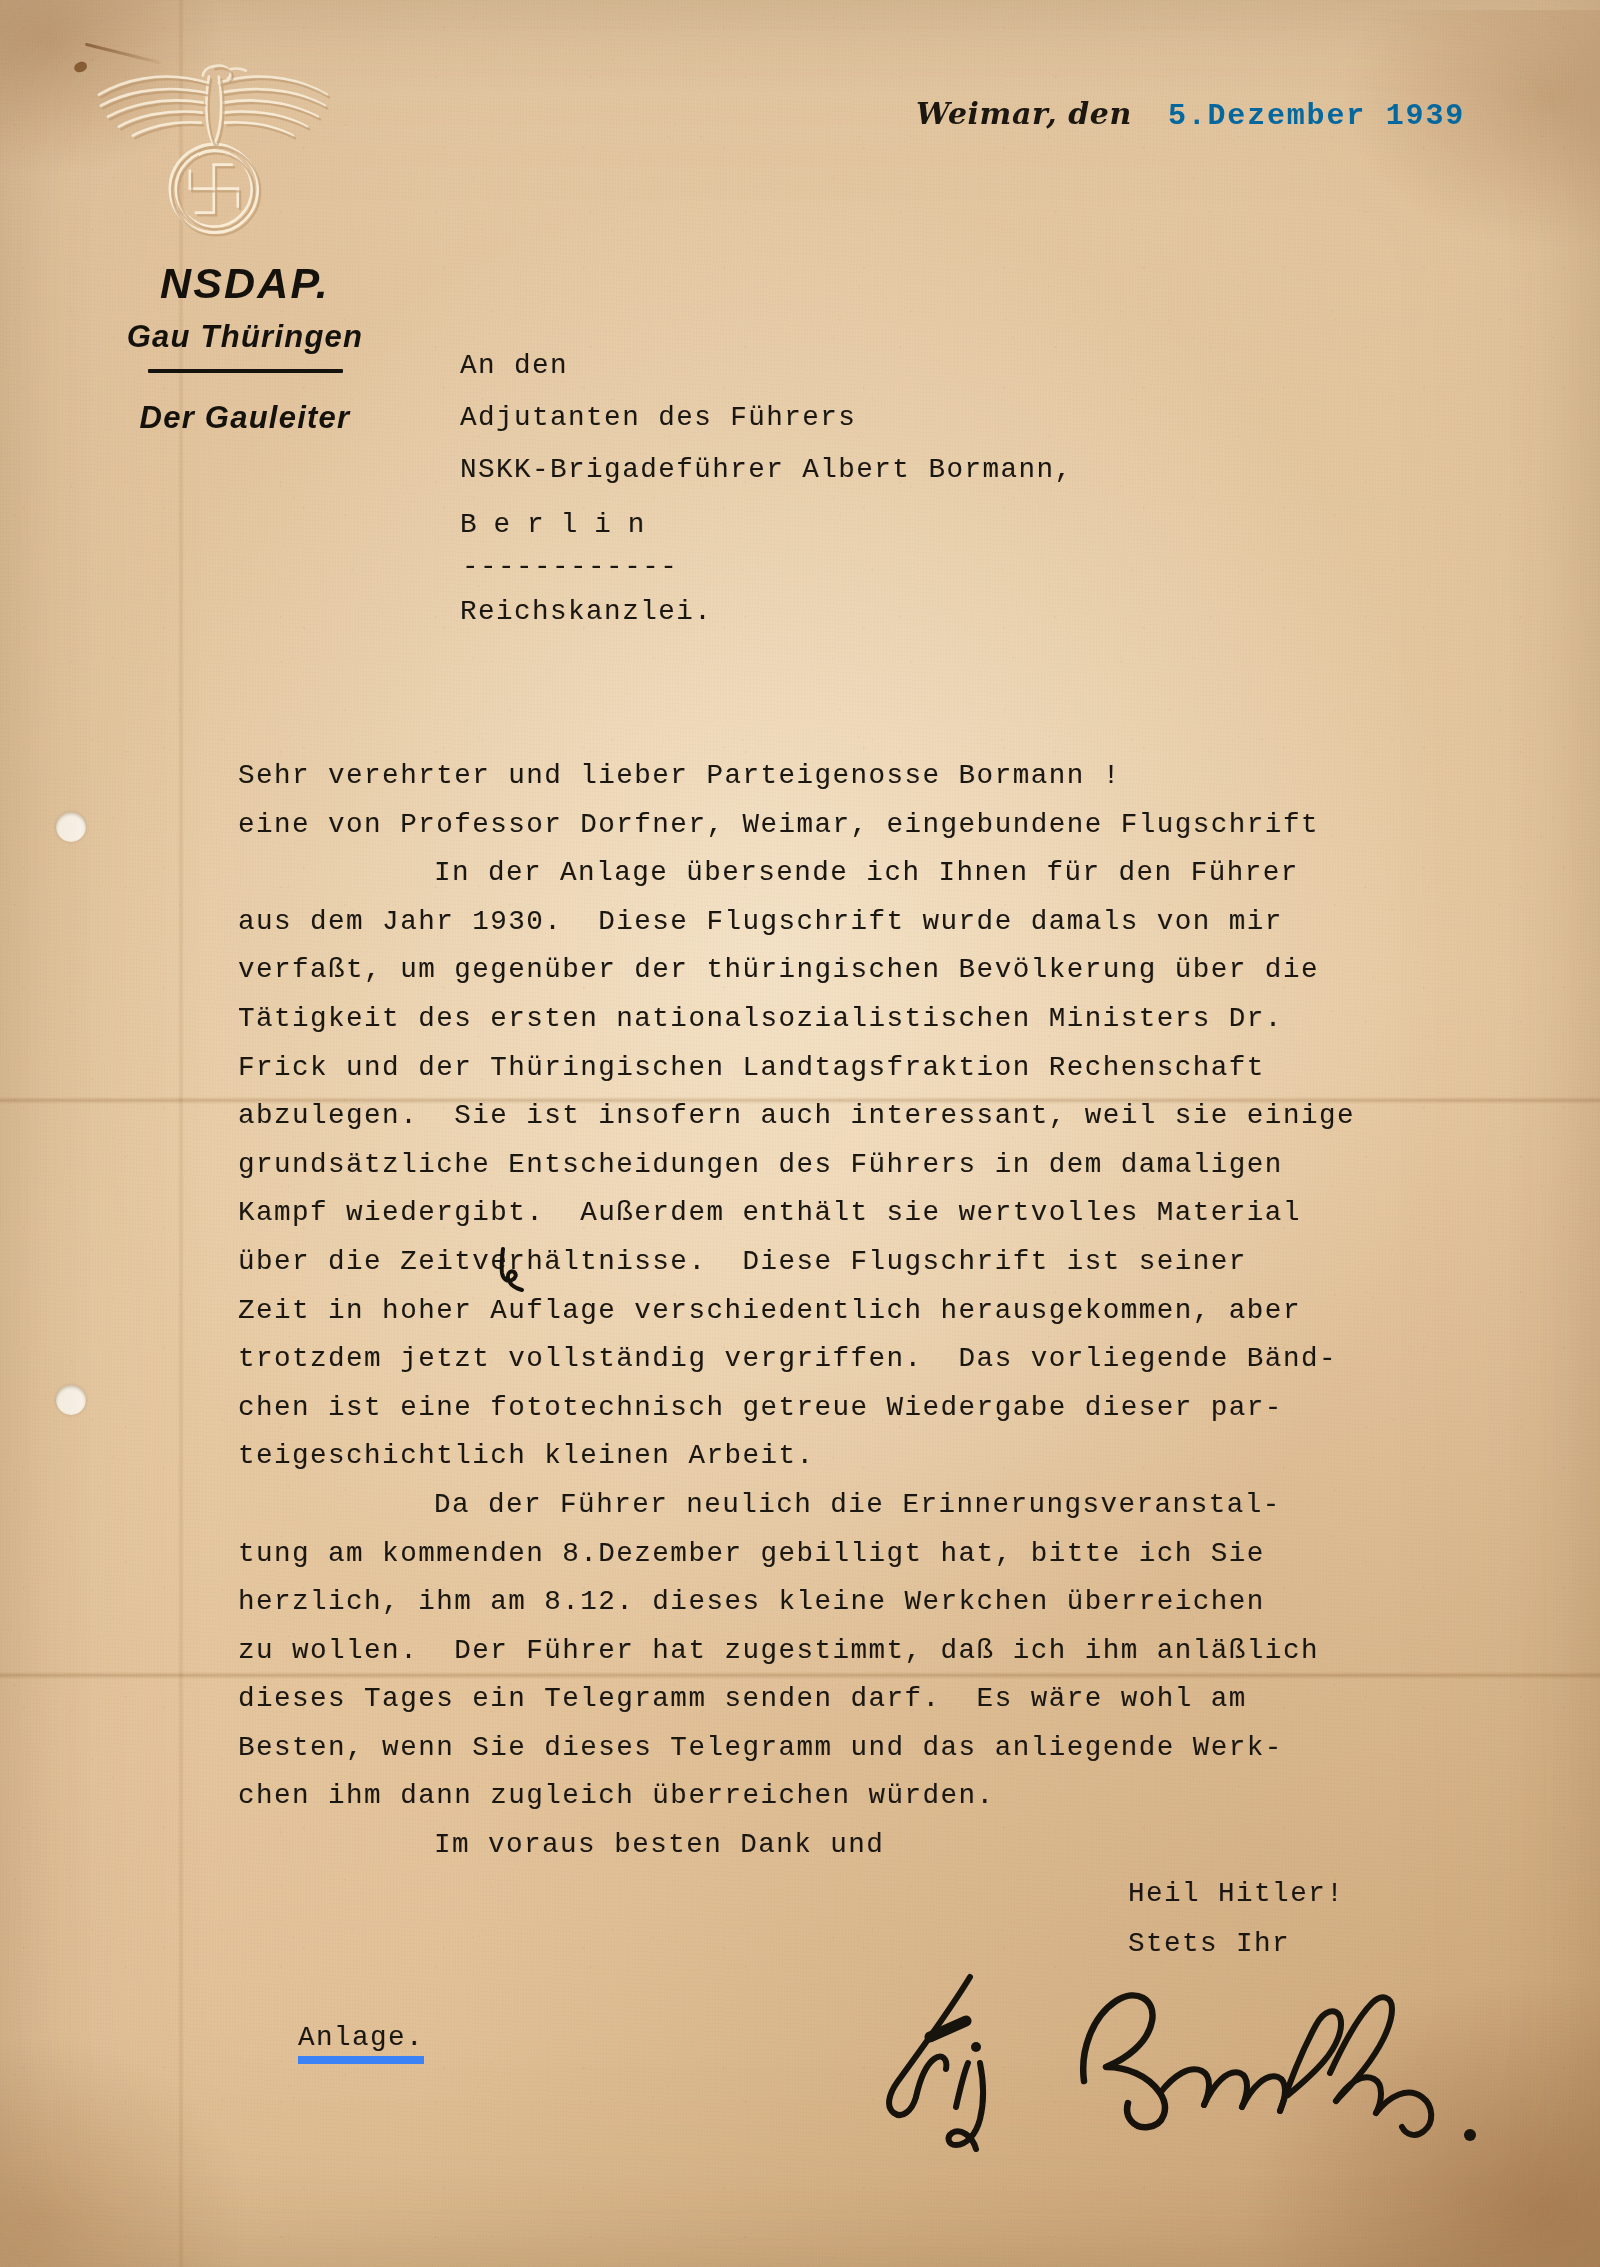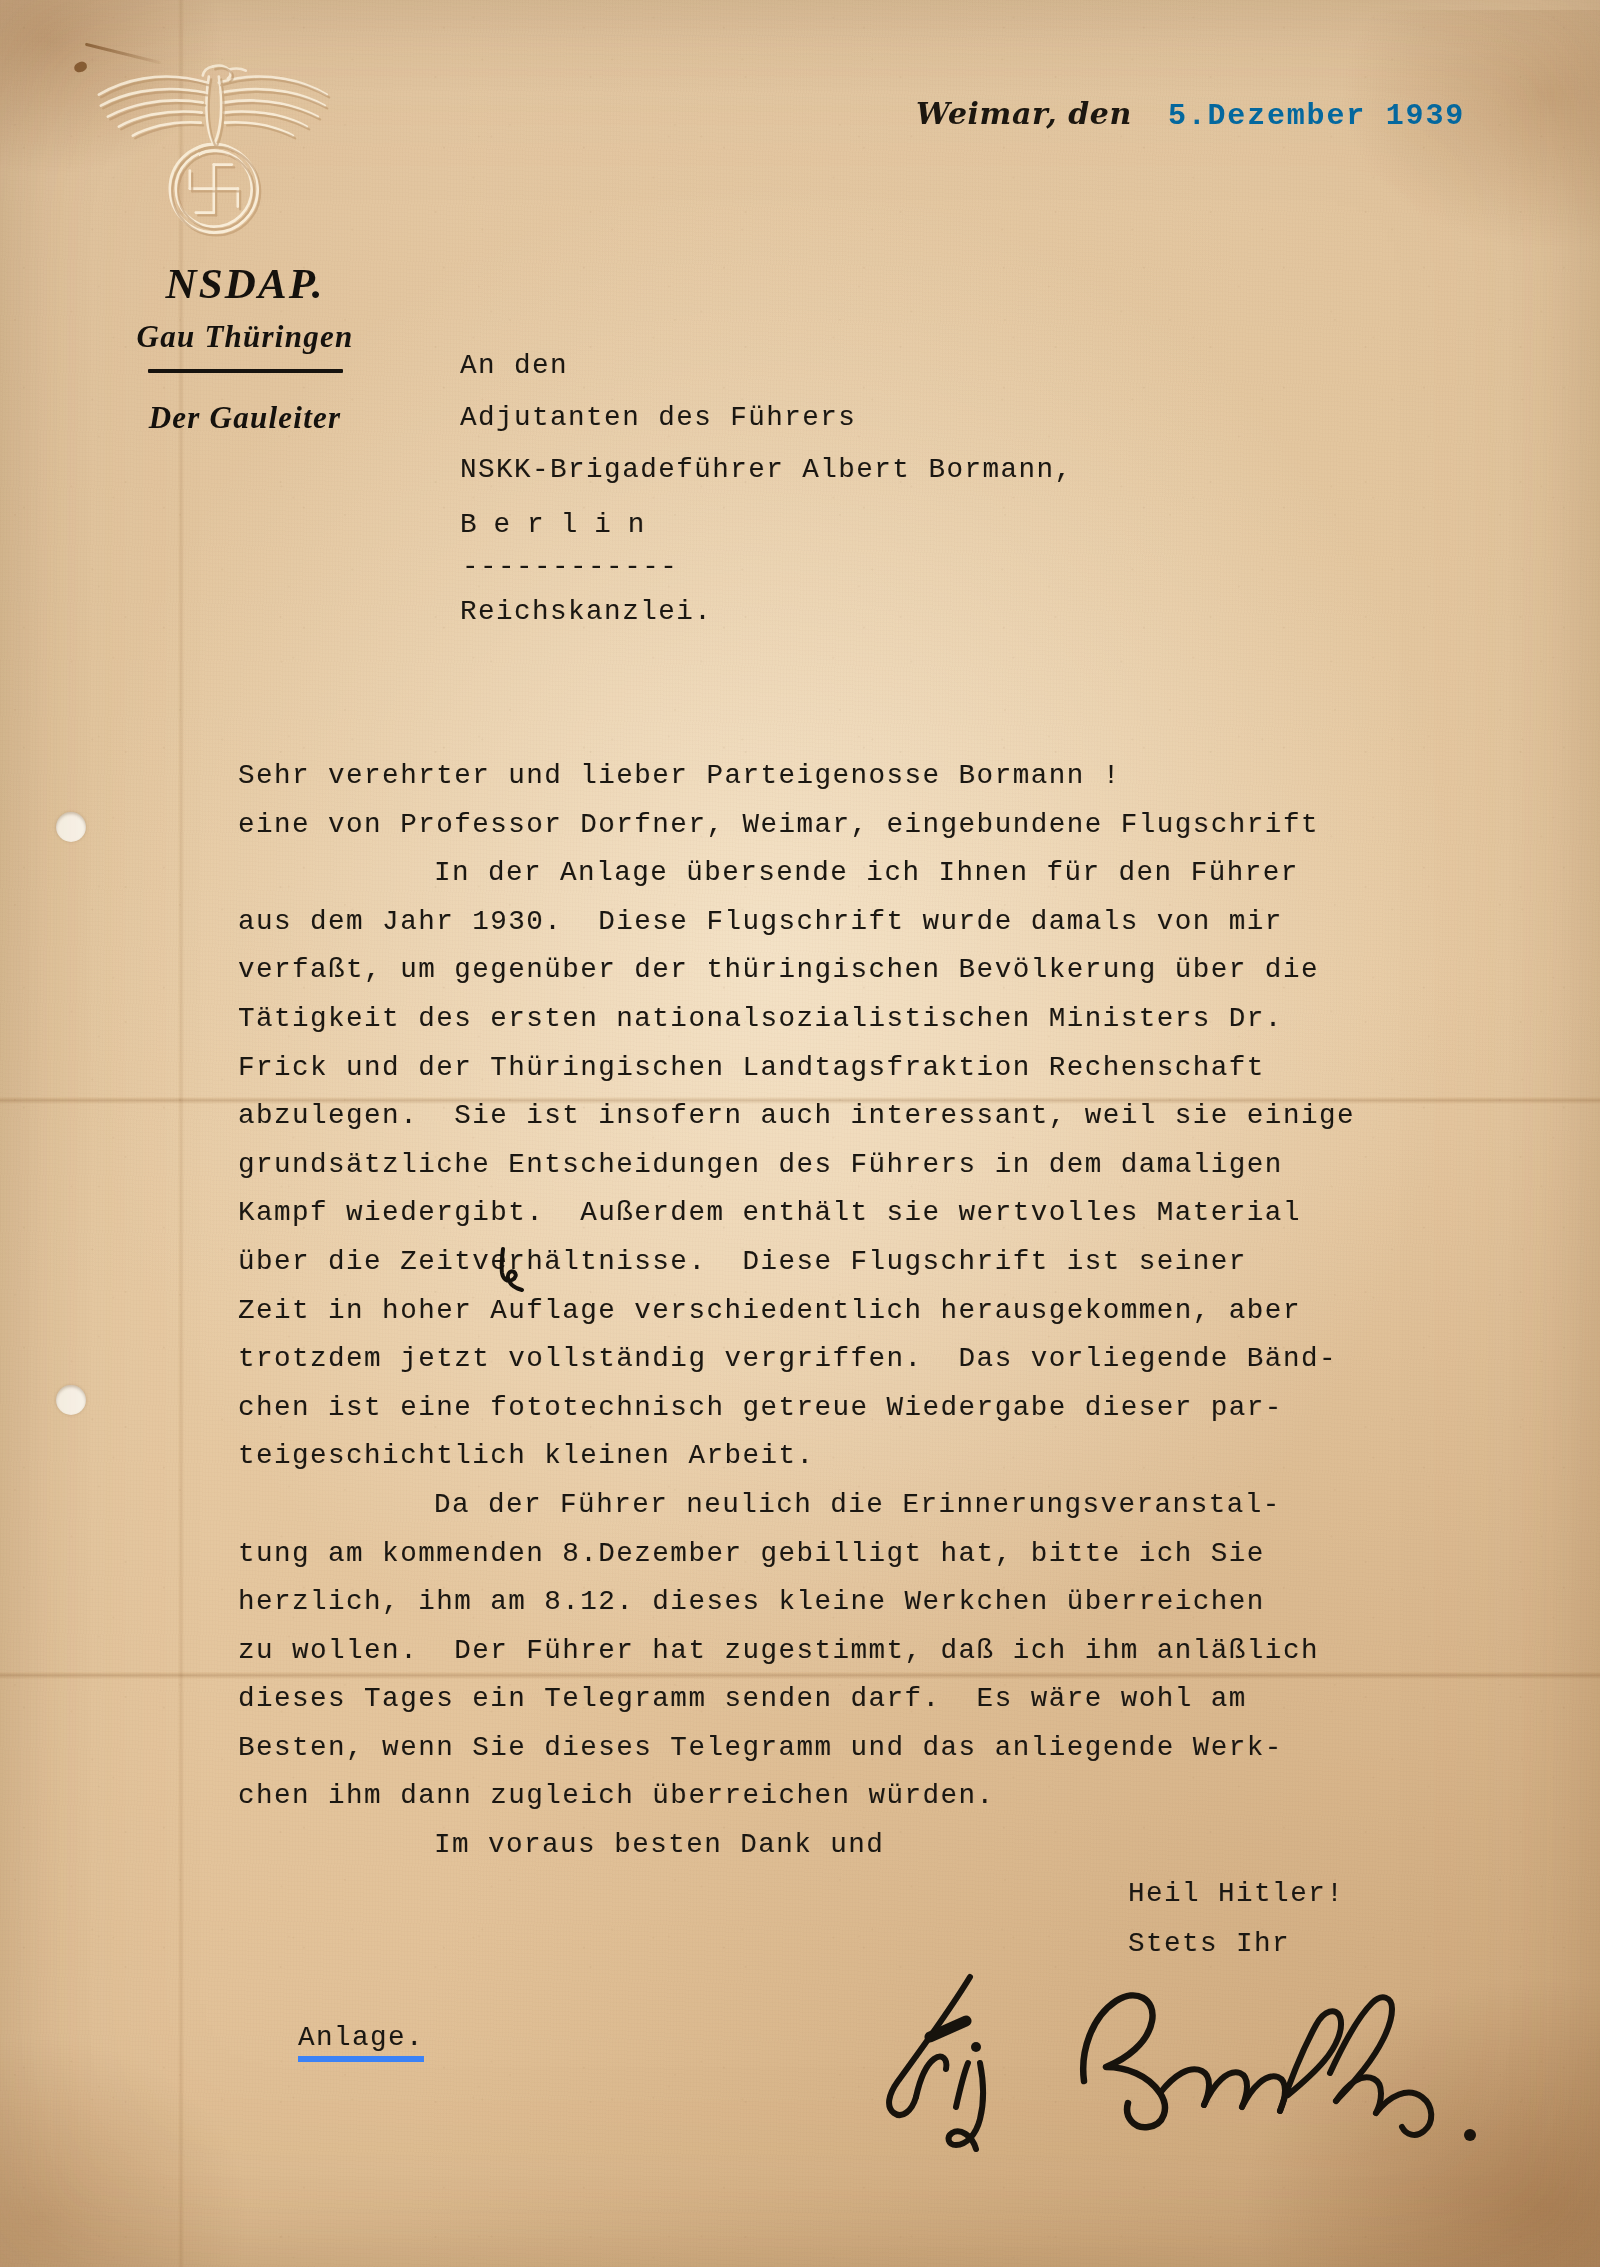--- a/index.html
+++ b/index.html
@@ -109,21 +109,21 @@
 
   
   .letterhead {
     position: absolute;
     left: 95px;
     top: 262px;
     width: 300px;
     text-align: center;
   }
   .fraktur {
-    font-family: Liberation Serif, serif;
+    font-family: Liberation Sans, sans-serif;
     color: #15120e;
     font-weight: 700;
     font-style: italic;
     letter-spacing: 0.04em;
   }
   .lh-nsdap {
     font-size: 43px;
     line-height: 1;
     letter-spacing: 0.05em;
   }
@@ -243,21 +243,21 @@
   }
   .signature svg { width: 100%; height: 100%; display: block; }
 
   
   .enclosure {
     position: absolute;
     left: 298px;
     top: 2022px;
   }
   .enclosure .enc-text {
-    border-bottom: 6px solid #3b82f6;
+    border-bottom: 8px solid #3b82f6;
     padding-bottom: 3px;
   }
 
   
   .vignette {
     position: absolute;
     inset: 0;
     pointer-events: none;
     box-shadow:
       inset 0 0 90px rgba(120,84,46,0.22),

